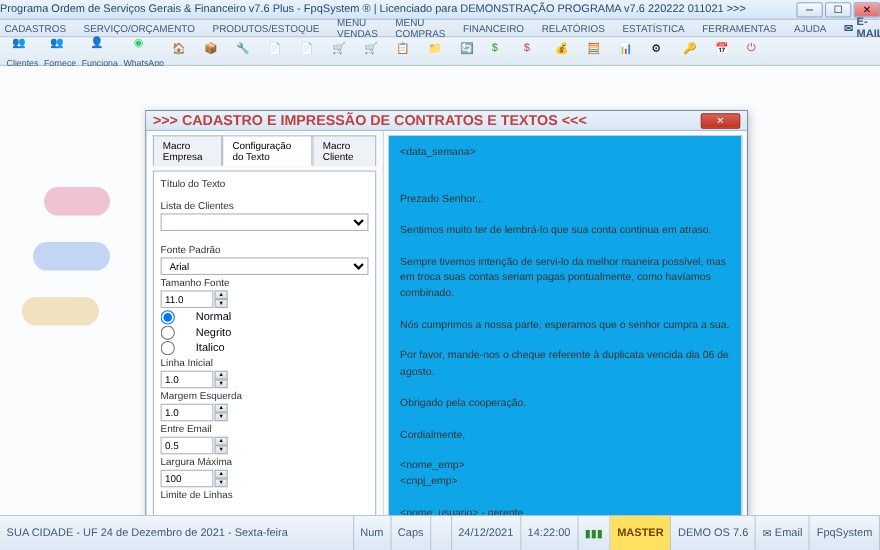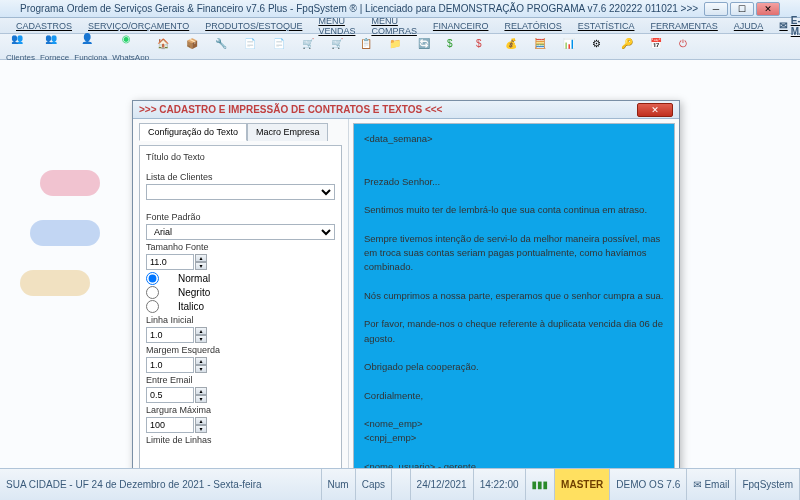--- a/index.html
+++ b/index.html
@@ -1,39 +1,39 @@
 <!DOCTYPE html>
 <html><head>
 <meta charset="utf-8">
 <style>
 * { box-sizing: border-box; margin: 0; padding: 0; font-family: Tahoma, sans-serif; font-size: 10px; }
 body { background: linear-gradient(to bottom, #d7e4f2 0%, #f0f5fa 100%); width: 800px; height: 500px; overflow: hidden; position: relative; }
-.titlebar { background: linear-gradient(to bottom, #eaf3fb, #d4e6f7); height: 18px; display: flex; align-items: center; padding: 0 20px; border-bottom: 1px solid #a0b8d0; }
+.titlebar { background: linear-gradient(to bottom, #eaf3fb, #d4e6f7); height: 18px; display: flex; align-items: center; padding: 0 0; border-bottom: 1px solid #a0b8d0; }
 .titlebar-text { flex: 1; color: #2a4a6a; font-size: 10px; }
 .winbtns { display: flex; gap: 2px; }
 .winbtn { width: 24px; height: 14px; background: linear-gradient(to bottom, #f5f9fd, #d8e6f3); border: 1px solid #8aa8c8; border-radius: 2px; display: flex; align-items: center; justify-content: center; cursor: pointer; font-size: 9px; }
 .winbtn.close { background: linear-gradient(to bottom, #f5a0a0, #e07070); }
-.menubar { background: linear-gradient(to bottom, #e8f0f8, #dce8f4); height: 16px; display: flex; align-items: center; padding: 0 12px; border-bottom: 1px solid #b0c4d8; gap: 8px; text-decoration: underline; }
+.menubar { background: linear-gradient(to bottom, #e8f0f8, #dce8f4); height: 16px; display: flex; align-items: center; padding: 0 0; border-bottom: 1px solid #b0c4d8; gap: 8px; }
 .menuitem { color: #3a5a7a; font-size: 9px; cursor: pointer; padding: 1px 4px; }
 .menuitem.email { display: flex; align-items: center; gap: 3px; font-weight: bold; }
 .toolbar { background: linear-gradient(to bottom, #eef4fa, #e0ebf5); height: 26px; display: flex; align-items: center; padding: 0 4px; border-bottom: 1px solid #b0c4d8; gap: 1px; }
 .toolbtn { width: 28px; height: 22px; display: flex; align-items: center; justify-content: center; border: 1px solid transparent; border-radius: 2px; cursor: pointer; }
 .toolicon { width: 18px; height: 18px; display: inline-block; }
 .toollabel { font-size: 8px; color: #3a5a7a; text-align: right; text-decoration: underline; }
 .toolgroup { display: flex; flex-direction: column; align-items: center; padding: 0 2px; }
 
 .workspace { position: relative; width: 100%; height: 424px; background: #fafcfe; }
 .blob { position: absolute; border-radius: 14px; opacity: 0.35; }
 .blob.b1 { left: 40px; top: 110px; width: 60px; height: 26px; background: #e05a7a; }
 .blob.b2 { left: 30px; top: 160px; width: 70px; height: 26px; background: #5a90e0; }
 .blob.b3 { left: 20px; top: 210px; width: 70px; height: 26px; background: #e0b050; }
 
 .dialog { position: absolute; left: 132px; top: 40px; width: 548px; height: 416px; background: #f9fafb; border: 1px solid #7a8fa5; box-shadow: 2px 2px 8px rgba(0,0,0,0.25); }
 .dialog-title { background: linear-gradient(to bottom, #eaf2fa, #d8e6f3); height: 18px; display: flex; align-items: center; padding: 0 6px; border-bottom: 1px solid #a0b8d0; }
-.dialog-title-text { flex: 1; color: #c04040; font-size: 10px; font-weight: bold; }
+.dialog-title-text { flex: 1; color: #c04040; font-size: 13px; font-weight: bold; }
 .dialog-close { width: 36px; height: 14px; background: linear-gradient(to bottom, #e06050, #c03020); border: 1px solid #902010; border-radius: 2px; color: #fff; display: flex; align-items: center; justify-content: center; cursor: pointer; font-size: 9px; }
 
 .dialog-body { display: flex; height: calc(100% - 18px); }
 .left-panel { width: 216px; padding: 4px 6px; border-right: 1px solid #d0d8e0; display: flex; flex-direction: column; gap: 4px; }
 .tabs { display: flex; }
 .tab { padding: 3px 8px; border: 1px solid #b0bcc8; border-bottom: none; background: #eef2f6; font-size: 9px; cursor: pointer; }
 .tab.active { background: #fff; border-bottom: 1px solid #fff; position: relative; z-index: 2; }
 .tab-content { border: 1px solid #b0bcc8; padding: 6px; background: #fff; flex: 1; overflow-y: auto; }
 
 .field-group { margin-bottom: 2px; }
@@ -178,22 +178,23 @@
   <div class="blob b3"></div>
 
   <div class="dialog">
     <div class="dialog-title">
       <span class="dialog-title-text">&gt;&gt;&gt;   CADASTRO E IMPRESSÃO DE CONTRATOS E TEXTOS   &lt;&lt;&lt;</span>
       <div class="dialog-close">✕</div>
     </div>
     <div class="dialog-body">
       <div class="left-panel">
         <div class="tabs">
+          <div class="tab">Macro Empresa</div>
           <div class="tab active">Configuração do Texto</div>
-          <div class="tab">Macro Empresa</div>
+          <div class="tab">Macro Cliente</div>
         </div>
         <div class="tab-content">
           <div class="field-group">
             <span class="field-label">Título do Texto</span>
           </div>
           <div class="field-group" style="margin-top:10px">
             <span class="field-label">Lista de Clientes</span>
             <select><option></option></select>
           </div>
           <div class="field-group" style="margin-top:12px">

